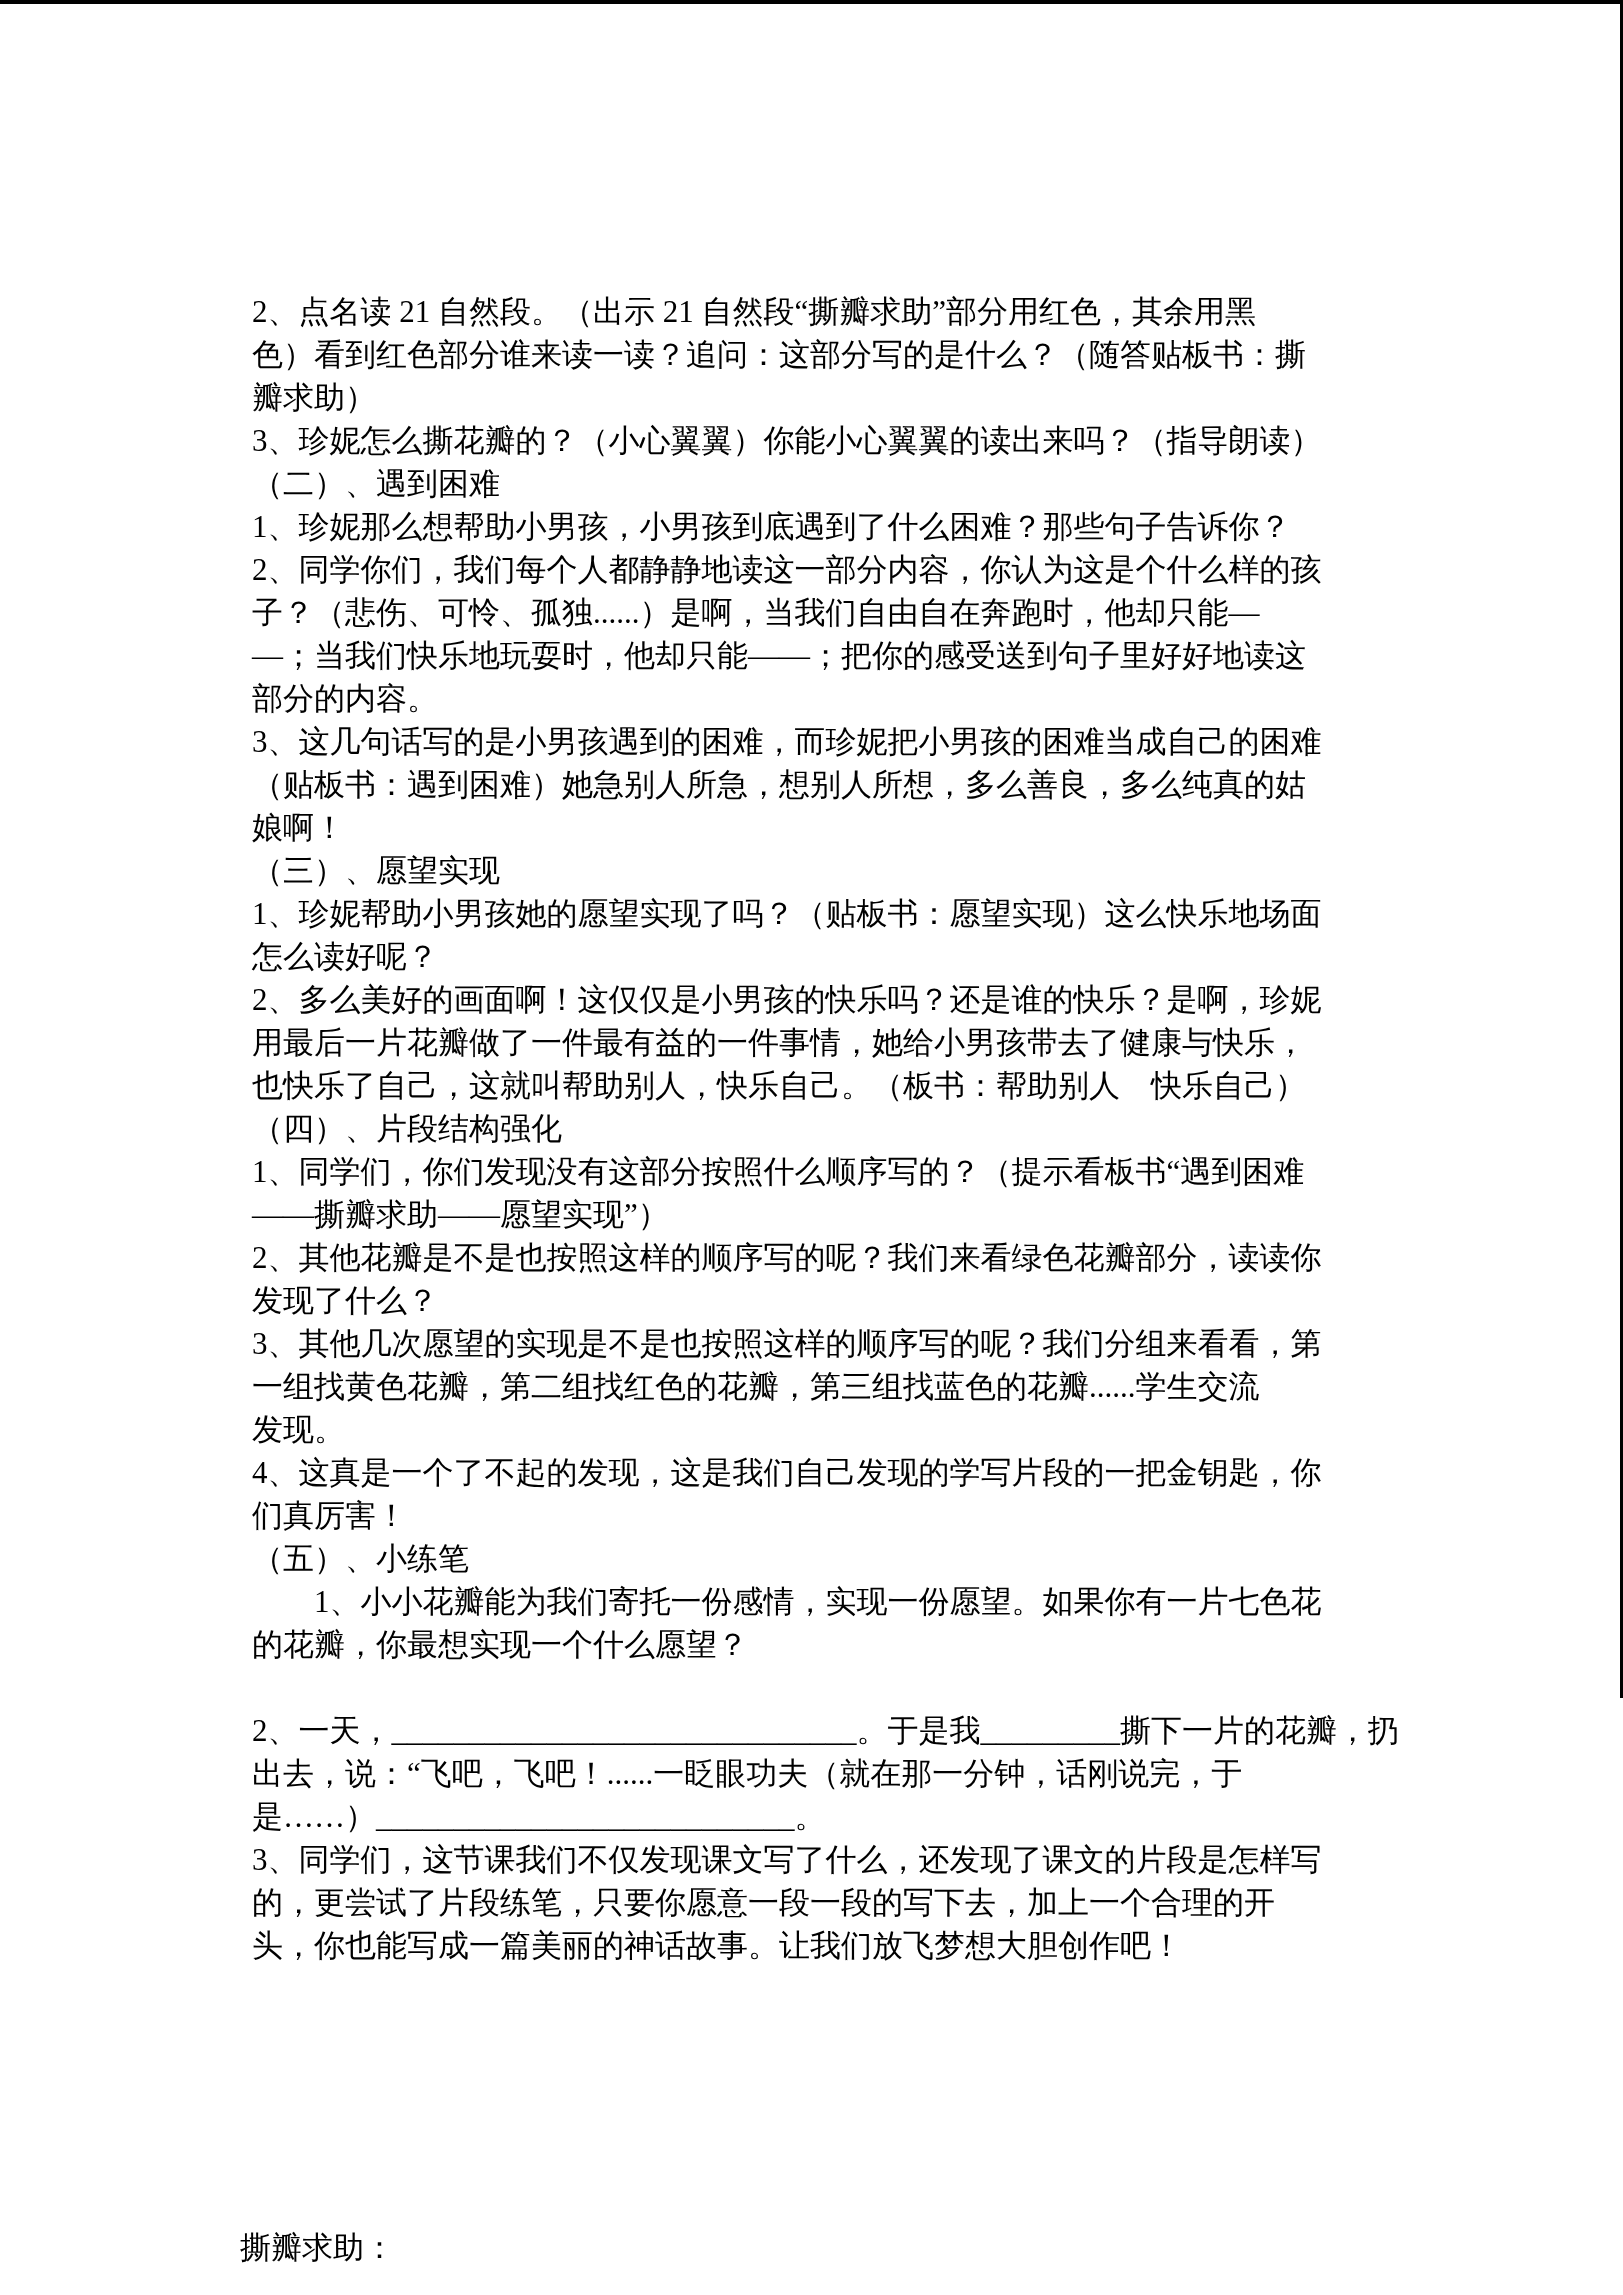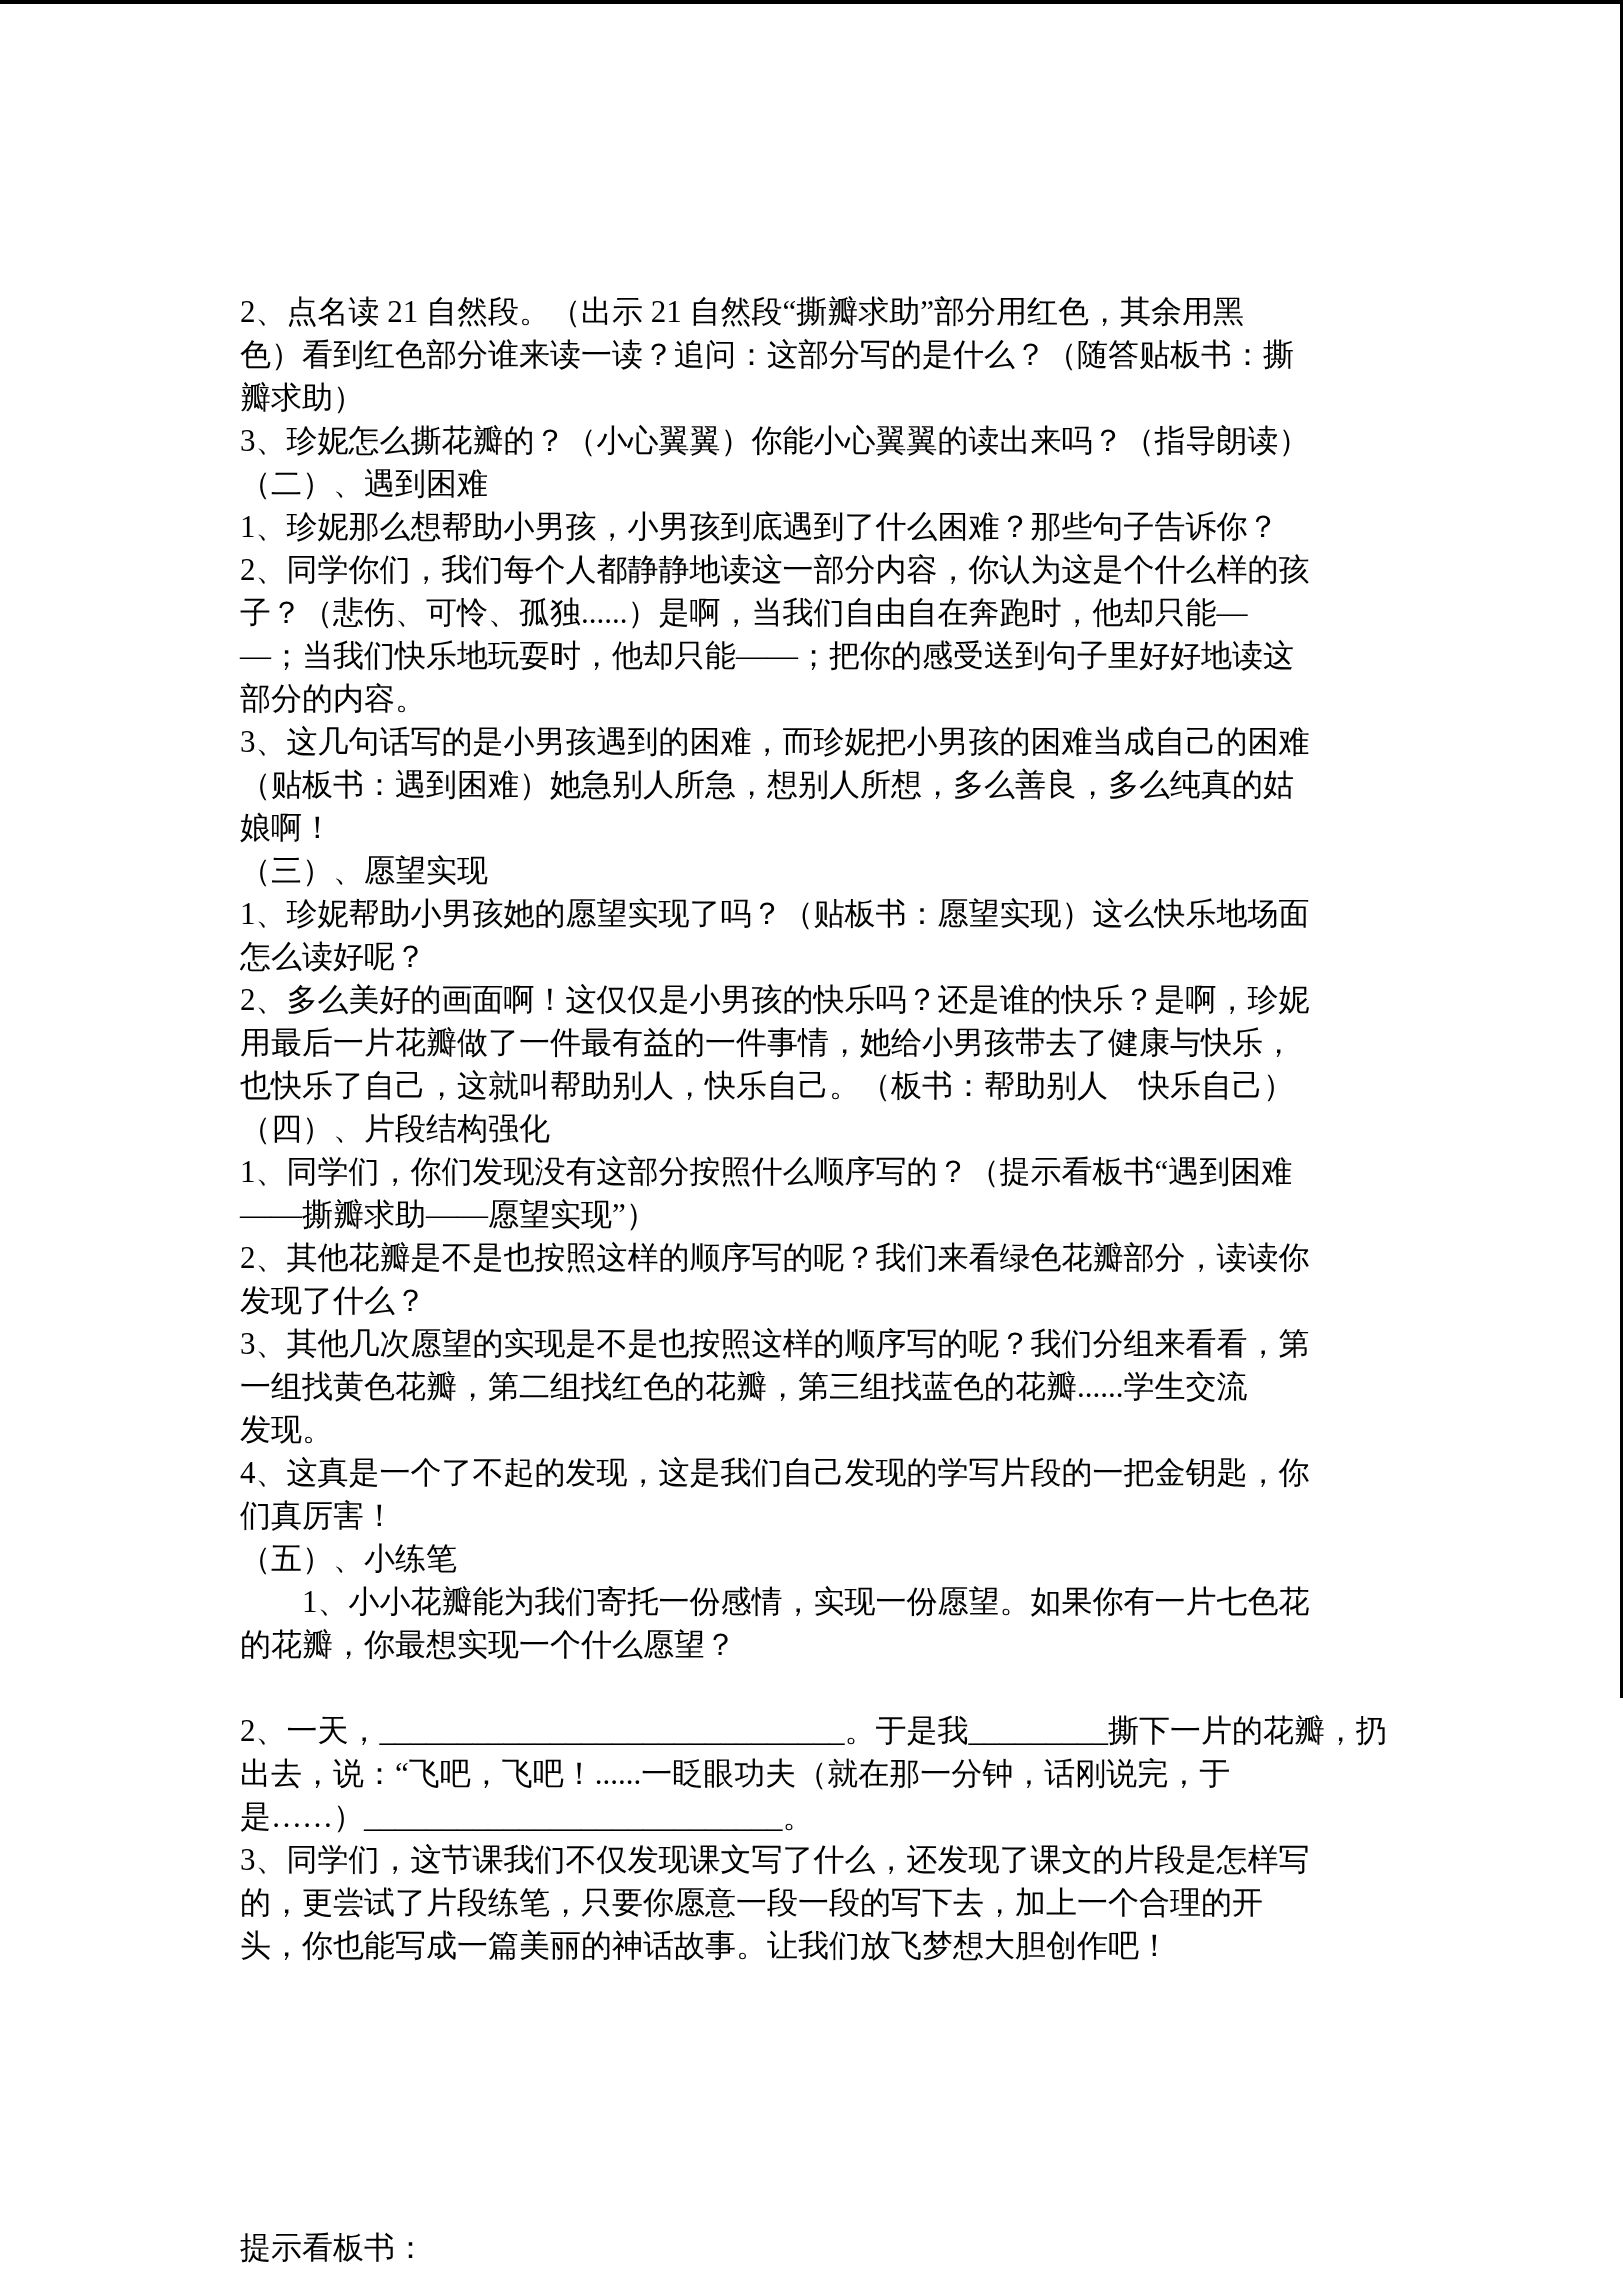--- a/index.html
+++ b/index.html
@@ -29,39 +29,40 @@
     left: 240px;
     top: 204px;
     width: 1173px;
     font-size: 31px;
     line-height: 43px;
     white-space: pre;
   }
   .tline {
     min-height: 43px;
     white-space: pre;
+    margin-left: 12px;
   }
   .board {
     margin-top: 43px; 
   }
   .board-line {
     min-height: 45px;
     line-height: 45px;
     white-space: pre;
   }
 </style>
 </head>
 <body>
 
 <div class="top-border"></div>
 <div class="right-border"></div>
 
 <div class="page-text">
   <div id="lines"><div class="tline">2、点名读 21 自然段。（出示 21 自然段“撕瓣求助”部分用红色，其余用黑</div><div class="tline">色）看到红色部分谁来读一读？追问：这部分写的是什么？（随答贴板书：撕</div><div class="tline">瓣求助）</div><div class="tline">3、珍妮怎么撕花瓣的？（小心翼翼）你能小心翼翼的读出来吗？（指导朗读）</div><div class="tline">（二）、遇到困难</div><div class="tline">1、珍妮那么想帮助小男孩，小男孩到底遇到了什么困难？那些句子告诉你？</div><div class="tline">2、同学你们，我们每个人都静静地读这一部分内容，你认为这是个什么样的孩</div><div class="tline">子？（悲伤、可怜、孤独......）是啊，当我们自由自在奔跑时，他却只能—</div><div class="tline">—；当我们快乐地玩耍时，他却只能——；把你的感受送到句子里好好地读这</div><div class="tline">部分的内容。</div><div class="tline">3、这几句话写的是小男孩遇到的困难，而珍妮把小男孩的困难当成自己的困难</div><div class="tline">（贴板书：遇到困难）她急别人所急，想别人所想，多么善良，多么纯真的姑</div><div class="tline">娘啊！</div><div class="tline">（三）、愿望实现</div><div class="tline">1、珍妮帮助小男孩她的愿望实现了吗？（贴板书：愿望实现）这么快乐地场面</div><div class="tline">怎么读好呢？</div><div class="tline">2、多么美好的画面啊！这仅仅是小男孩的快乐吗？还是谁的快乐？是啊，珍妮</div><div class="tline">用最后一片花瓣做了一件最有益的一件事情，她给小男孩带去了健康与快乐，</div><div class="tline">也快乐了自己，这就叫帮助别人，快乐自己。（板书：帮助别人　快乐自己）</div><div class="tline">（四）、片段结构强化</div><div class="tline">1、同学们，你们发现没有这部分按照什么顺序写的？（提示看板书“遇到困难</div><div class="tline">——撕瓣求助——愿望实现”）</div><div class="tline">2、其他花瓣是不是也按照这样的顺序写的呢？我们来看绿色花瓣部分，读读你</div><div class="tline">发现了什么？</div><div class="tline">3、其他几次愿望的实现是不是也按照这样的顺序写的呢？我们分组来看看，第</div><div class="tline">一组找黄色花瓣，第二组找红色的花瓣，第三组找蓝色的花瓣......学生交流</div><div class="tline">发现。</div><div class="tline">4、这真是一个了不起的发现，这是我们自己发现的学写片段的一把金钥匙，你</div><div class="tline">们真厉害！</div><div class="tline">（五）、小练笔</div><div class="tline">　　1、小小花瓣能为我们寄托一份感情，实现一份愿望。如果你有一片七色花</div><div class="tline">的花瓣，你最想实现一个什么愿望？</div><div class="tline"></div><div class="tline">2、一天，______________________________。于是我_________撕下一片的花瓣，扔</div><div class="tline">出去，说：“飞吧，飞吧！......一眨眼功夫（就在那一分钟，话刚说完，于</div><div class="tline">是……）___________________________。</div><div class="tline">3、同学们，这节课我们不仅发现课文写了什么，还发现了课文的片段是怎样写</div><div class="tline">的，更尝试了片段练笔，只要你愿意一段一段的写下去，加上一个合理的开</div><div class="tline">头，你也能写成一篇美丽的神话故事。让我们放飞梦想大胆创作吧！</div></div>
 
   <div class="board">
-    <div class="board-line">提示看板书：</div>
+    <div class="board-line">撕瓣求助：</div>
     
     
     
   </div>
 </div>
 
 
 </body></html>

